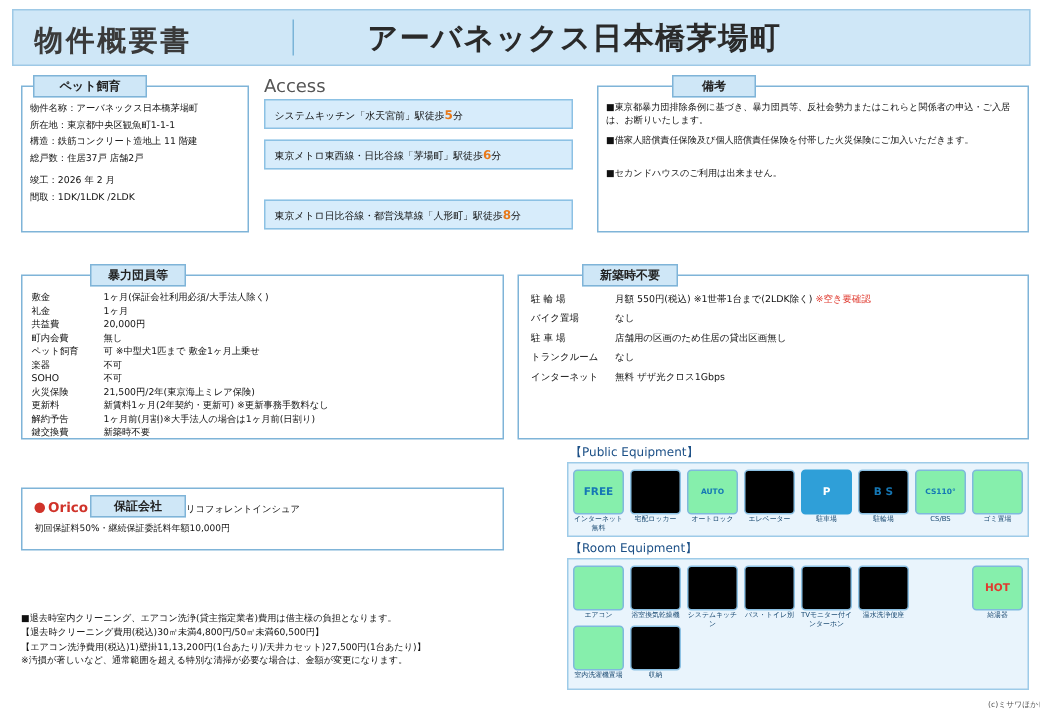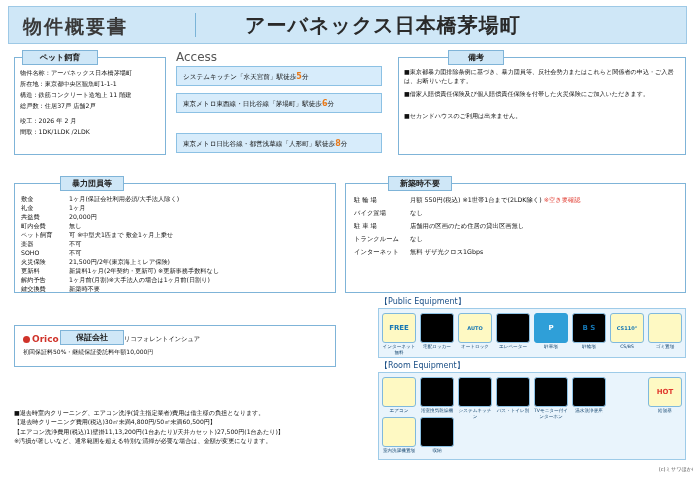--- a/index.html
+++ b/index.html
@@ -101,21 +101,21 @@
   
   .eqp-title{position:absolute;font-size:8px;font-weight:normal;color:#1b4f86;
       font-family:"DejaVu Sans",sans-serif;}
   .eqp-panel{position:absolute;background:#e9f4fc;border:1px solid #9ecbe8;}
   .icon-cell{position:absolute;width:36px;text-align:center;}
   .icon-box{
     width:32px;height:28px;margin:0 auto;border-radius:3px;
     background:#000000;border:1px solid #8cc1e4;position:relative;overflow:hidden;
   }
   .icon-box.blue{background:#2f9fd8;border-color:#2f9fd8;}
-  .icon-box.lblue{background:#fef9c3;border-color:#7fb9dd;}
+  .icon-box.lblue{background:#86efac;border-color:#7fb9dd;}
   .icon-cap{font-size:4.6px;color:#15466f;margin-top:1px;line-height:6px;
       font-family:"DejaVu Sans",sans-serif;}
   .ib-txt{position:absolute;left:0;top:0;width:100%;height:100%;
       display:flex;align-items:center;justify-content:center;
       font-size:7px;font-weight:bold;color:#1577b5;
       font-family:"DejaVu Sans",sans-serif;}
   .ib-txt.w{color:#ffffff;}
   .ib-txt.sm{font-size:5px;}
   .ib-txt.red{color:#e03a2f;}
 

